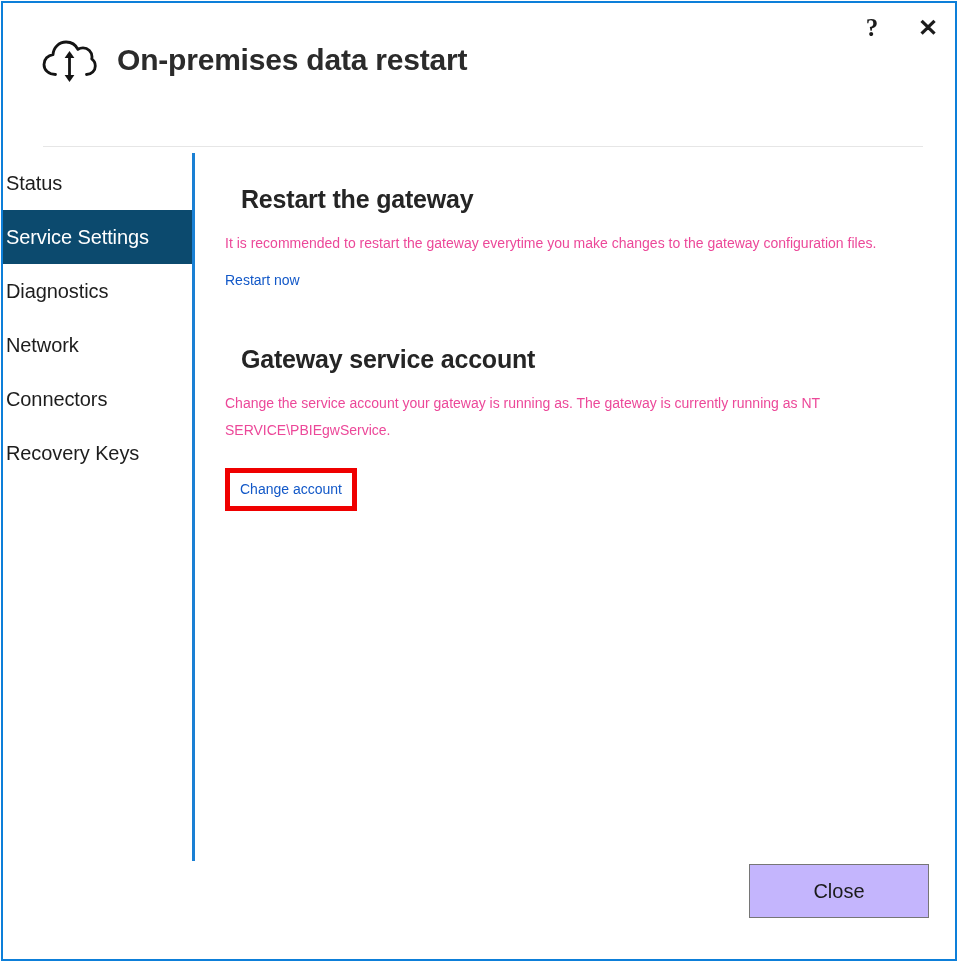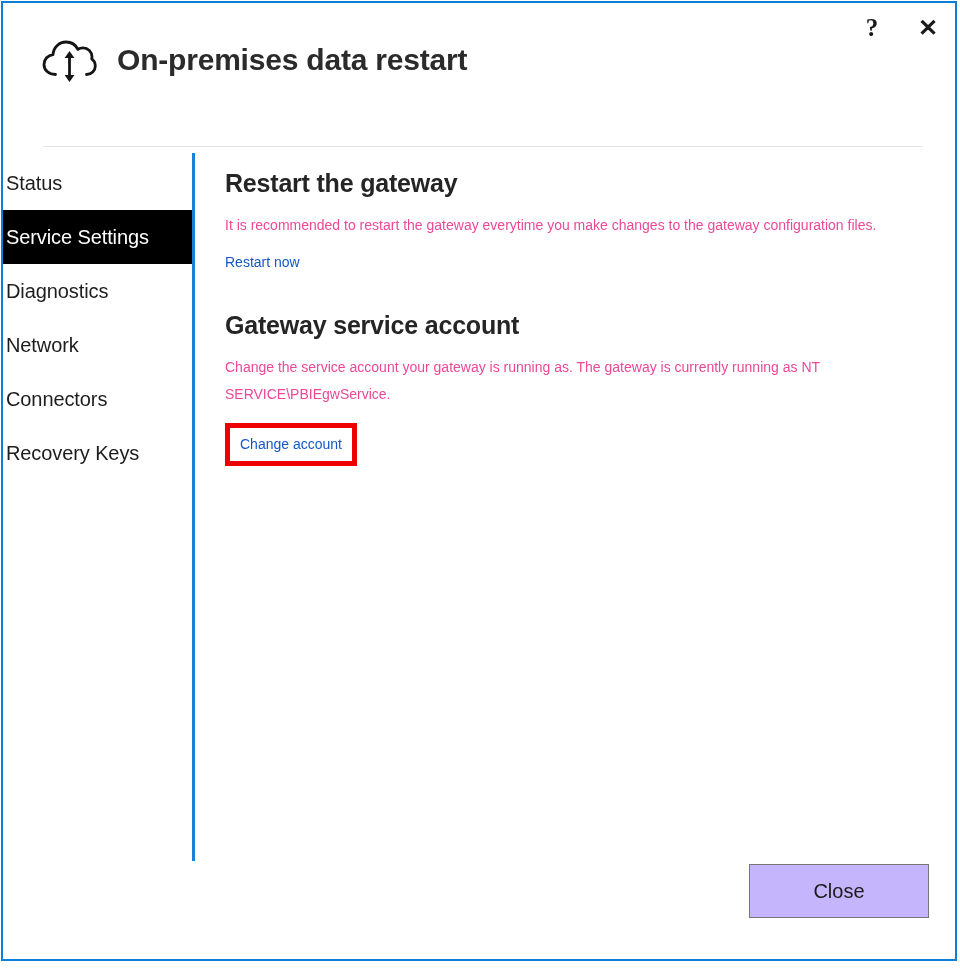--- a/index.html
+++ b/index.html
@@ -107,21 +107,21 @@
     display: flex;
     align-items: center;
     padding-left: 3px;
     box-sizing: border-box;
     font-size: 20px;
     color: #1d1d1d;
     cursor: default;
     letter-spacing: -0.1px;
   }
   .nav-item.selected {
-    background: #000000;
+    background: #0c4a6e;
     color: #ffffff;
   }
 
   .vdiv {
     position: absolute;
     left: 189px;
     top: 150px;
     width: 3px;
     height: 708px;
     background: #1a80d4;
@@ -131,21 +131,21 @@
   .content {
     position: absolute;
     left: 222px;
     top: 166px;
     right: 26px;
   }
   .section-title {
     font-size: 25px;
     font-weight: 600;
     color: #252525;
-    margin: 0;
+    margin: 16px;
     letter-spacing: -0.2px;
   }
   .section-body {
     font-size: 14px;
     line-height: 27px;
     color: #ec4899;
     margin: 14px 0 0 0;
     max-width: 700px;
   }
   .link {
@@ -156,21 +156,21 @@
     cursor: pointer;
   }
   .section-gap {
     height: 40px;
   }
 
   .link-row-restart { margin-top: 14px; }
 
   .highlight-wrap {
     display: inline-block;
-    margin-top: 15px;
+    margin-top: 24px;
     border: 5px solid #ef0000;
     padding: 7px 10px 8px 10px;
   }
 
   
   .footer {
     position: absolute;
     left: 0;
     right: 0;
     bottom: 0;

